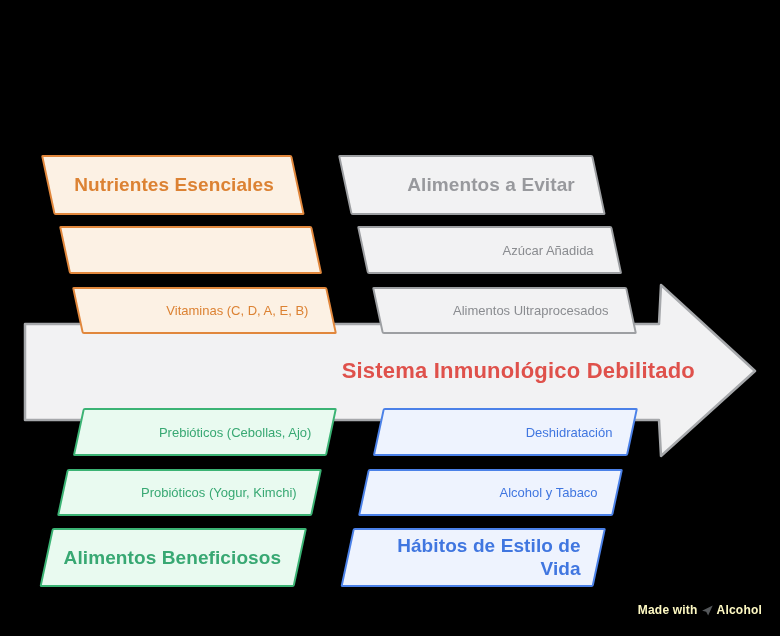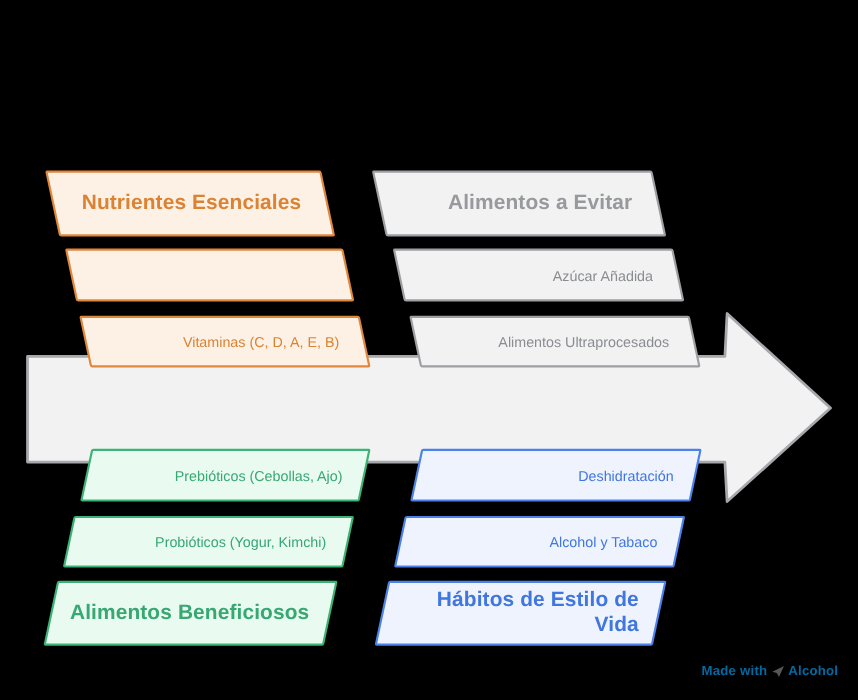--- a/index.html
+++ b/index.html
@@ -40,32 +40,33 @@
   .gray.small .label{color:#8A8C90;}
   .green{background:#E9FAF0;border-color:#3BB374;}
   .green .label{color:#38A873;}
   .blue{background:#EEF3FE;border-color:#4B81E8;}
   .blue .label{color:#4076E0;}
   .box-l .label{padding-right:22px;padding-left:34px;}
   
   .watermark{
     position:absolute;z-index:4;right:18px;top:602px;height:16px;
     display:flex;align-items:center;gap:3px;
-    color:#0369a1;font-size:12px;font-weight:bold;letter-spacing:.2px;
+    color:#fef9c3;font-size:12px;font-weight:bold;letter-spacing:.2px;
   }
   .watermark svg{display:block;}
 </style>
 </head>
 <body>
 
 <div id="stage">
 
   <svg id="arrow-svg" width="780" height="636" viewBox="0 0 780 636">
     <polygon points="25,324 659,324 661,285 755,371 661,456 659,420 25,420" fill="#F2F2F3" stroke="#A6A8AB" stroke-width="2.5" stroke-linejoin="round"></polygon>
   </svg>
+  <div class="arrow-label">Sistema Inmunológico Debilitado</div>
 
   <div class="box orange title skew-top" style="left:41px;top:155px;width:251px;height:60px">
     <div class="label">Nutrientes Esenciales</div>
   </div>
   <div class="box orange small skew-top" style="left:59px;top:226px;width:253px;height:48px">
     <div class="label"></div>
   </div>
   <div class="box orange small skew-top" style="left:72px;top:287px;width:255px;height:47px">
     <div class="label">Vitaminas (C, D, A, E, B)</div>
   </div>

